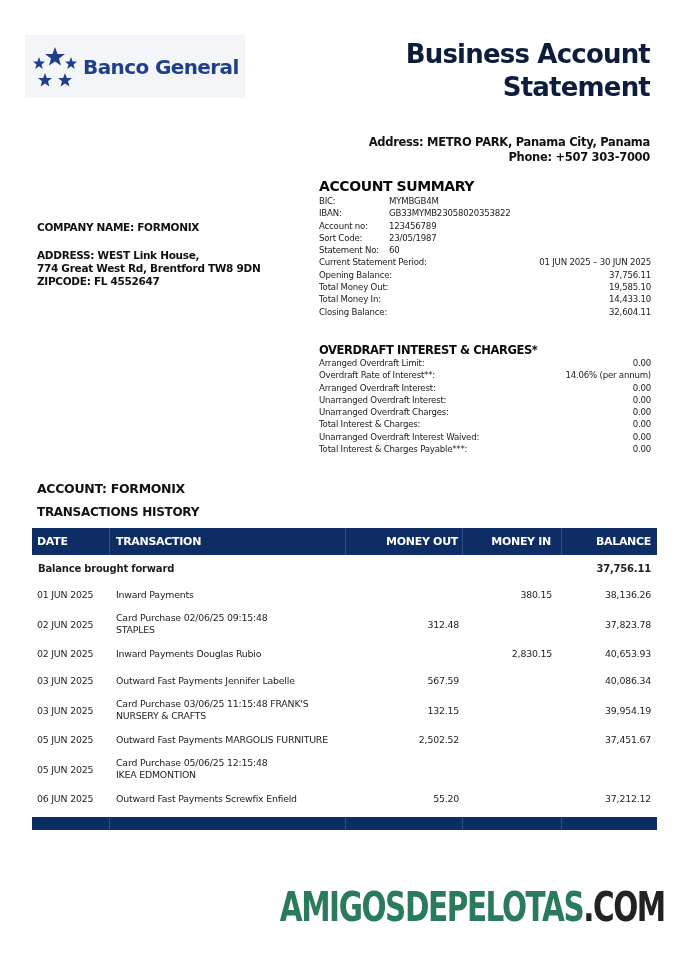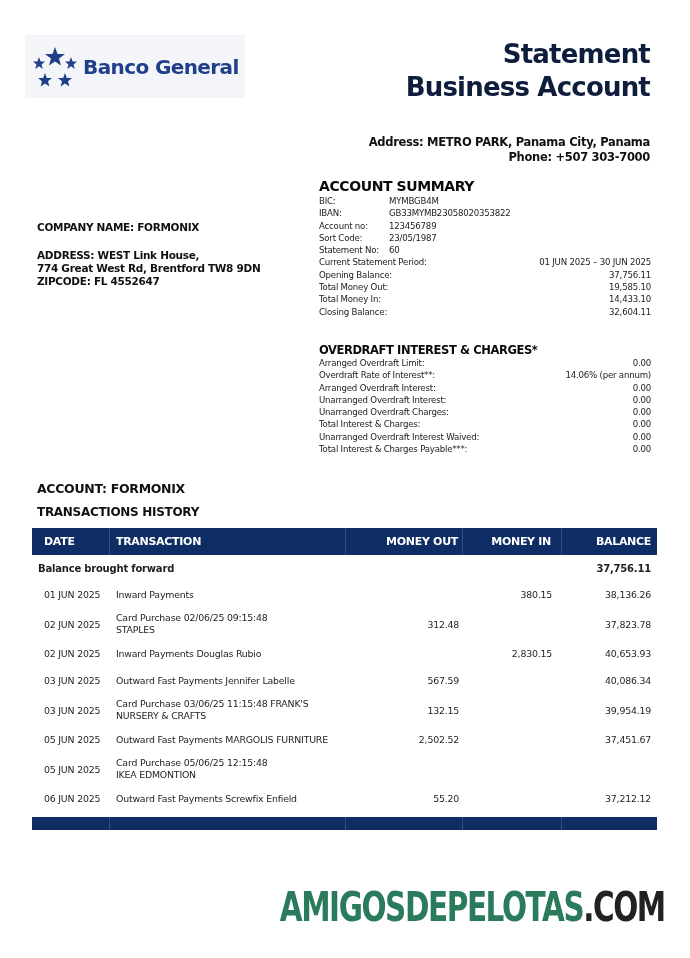--- a/index.html
+++ b/index.html
@@ -27,21 +27,21 @@
 
   .overdraft { position: absolute; left: 319px; top: 343px; width: 332px; }
 
   .acct-title { position: absolute; left: 37px; top: 481px; font-weight: bold; font-size: 12.5px; letter-spacing: -0.3px; color: #111; }
   .hist-title { position: absolute; left: 37px; top: 505px; font-weight: bold; font-size: 12px; letter-spacing: -0.3px; color: #111; }
 
   .table { position: absolute; left: 32px; top: 528px; width: 625px; }
   .thead { display: flex; height: 27px; background: #0e2d64; color: #fff; font-weight: bold; font-size: 11px; letter-spacing: -0.3px; }
   .thead > div { display: flex; align-items: center; border-right: 1px solid #2f4f86; }
   .thead > div:last-child { border-right: none; }
-  .c-date { width: 78px; padding-left: 12px; }
+  .c-date { width: 78px; padding-left: 5px; }
   .c-txn { width: 236px; padding-left: 6px; }
   .c-out { width: 117px; justify-content: flex-end; padding-right: 4px; text-align: right; }
   .c-in { width: 99px; justify-content: flex-end; padding-right: 10px; text-align: right; }
   .c-bal { width: 95px; justify-content: flex-end; padding-right: 6px; text-align: right; }
 
   .row { display: flex; font-size: 9.4px; color: #1e1e1e; letter-spacing: -0.2px; }
   .row > div { display: flex; align-items: center; }
   .row .c-txn { line-height: 12px; }
   .row.single { height: 27px; }
   .row.double { height: 32px; }
@@ -66,22 +66,22 @@
       <polygon points="38,12 39.6,16.5 44,16.5 40.5,19.5 41.8,24 38,21.3 34.2,24 35.5,19.5 32,16.5 36.4,16.5"></polygon>
       <polygon points="6,12 7.6,16.5 12,16.5 8.5,19.5 9.8,24 6,21.3 2.2,24 3.5,19.5 0,16.5 4.4,16.5"></polygon>
       <polygon points="32,28 33.8,33 39,33 35,36.2 36.4,41.5 32,38.4 27.6,41.5 29,36.2 25,33 30.2,33"></polygon>
       <polygon points="12,28 13.8,33 19,33 15,36.2 16.4,41.5 12,38.4 7.6,41.5 9,36.2 5,33 10.2,33"></polygon>
     </g>
   </svg>
   <span class="logo-text">Banco General</span>
 </div>
 
 <div class="doc-title">
+  <div>Business Account</div>
   <div>Statement</div>
-  <div>Business Account</div>
 </div>
 
 <div class="bank-contact">
   <div>Address: METRO PARK, Panama City, Panama</div>
   <div>Phone: +507 303-7000</div>
 </div>
 
 <div class="company">
   <div>COMPANY NAME: FORMONIX</div>
   <div class="addr">

